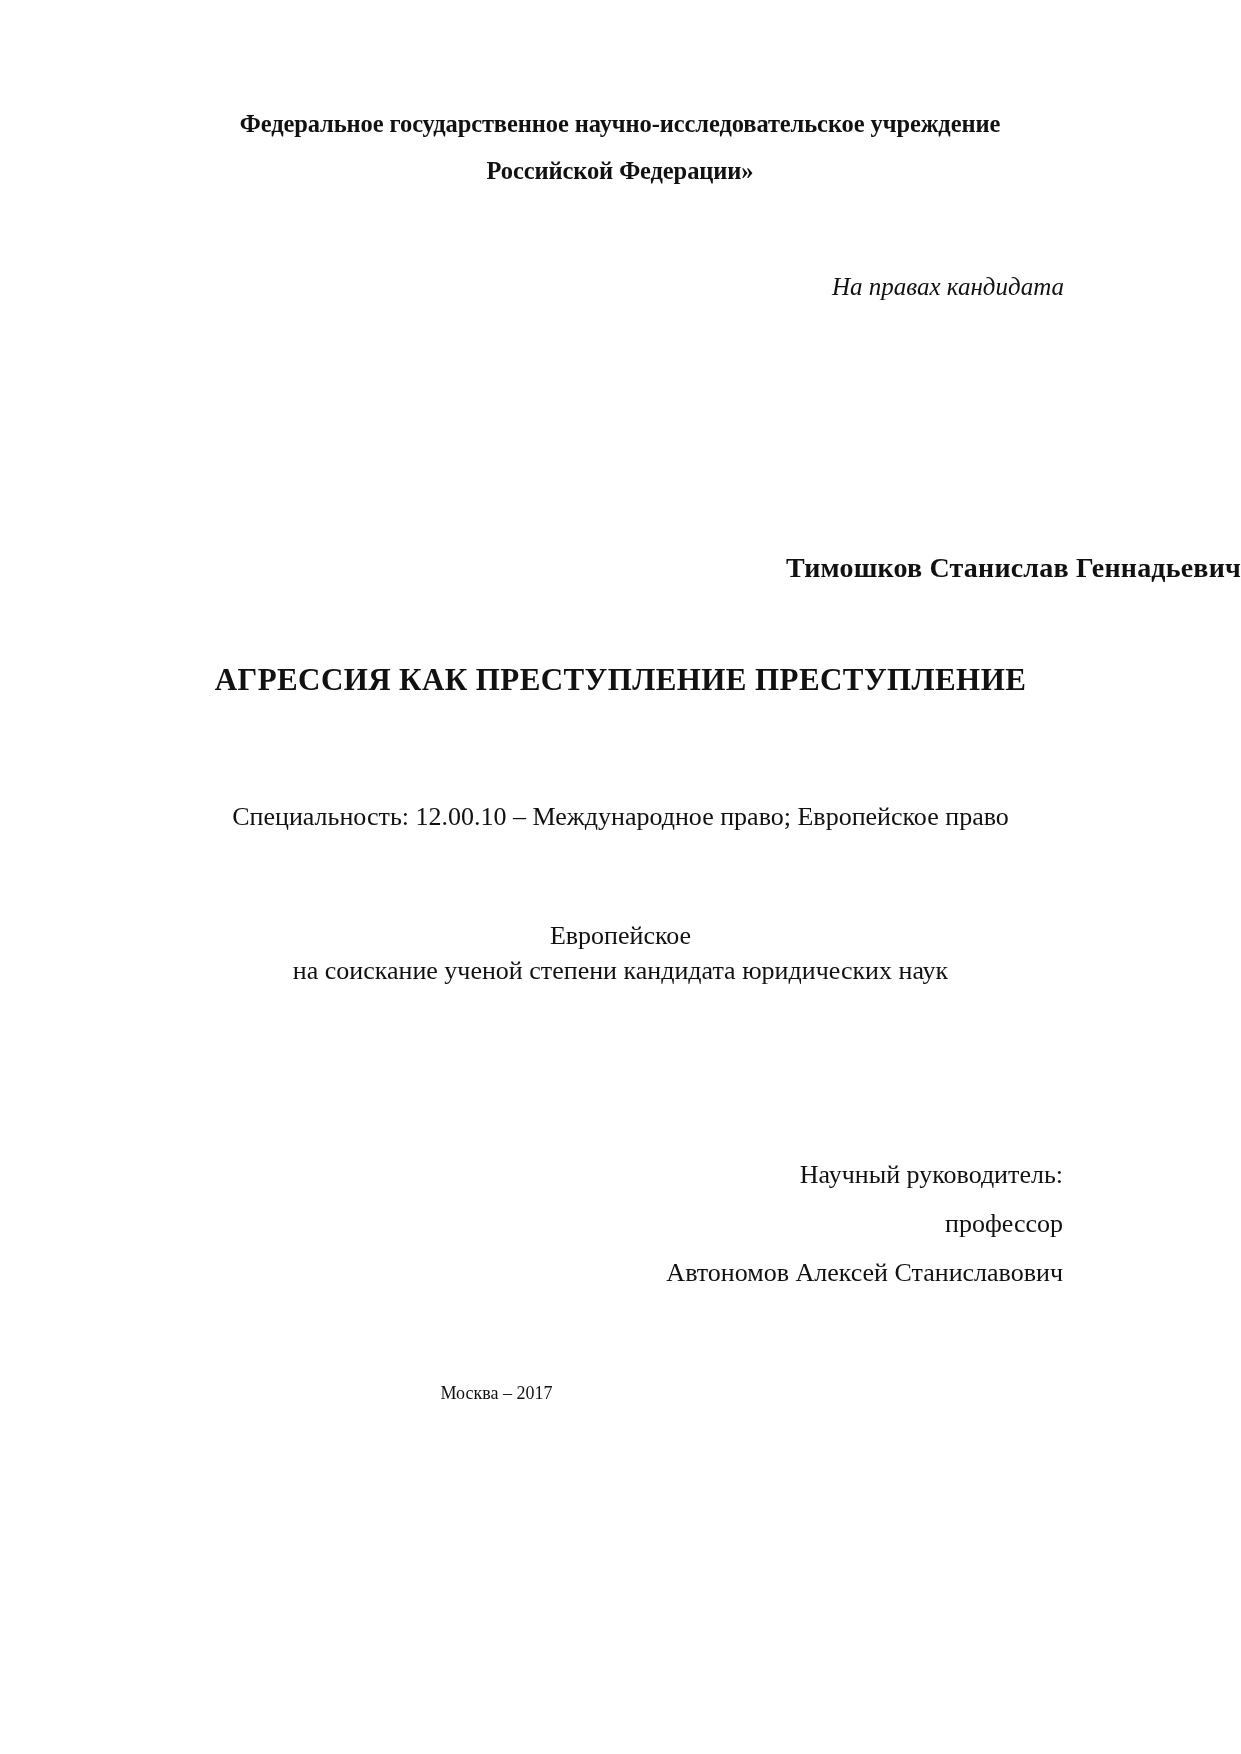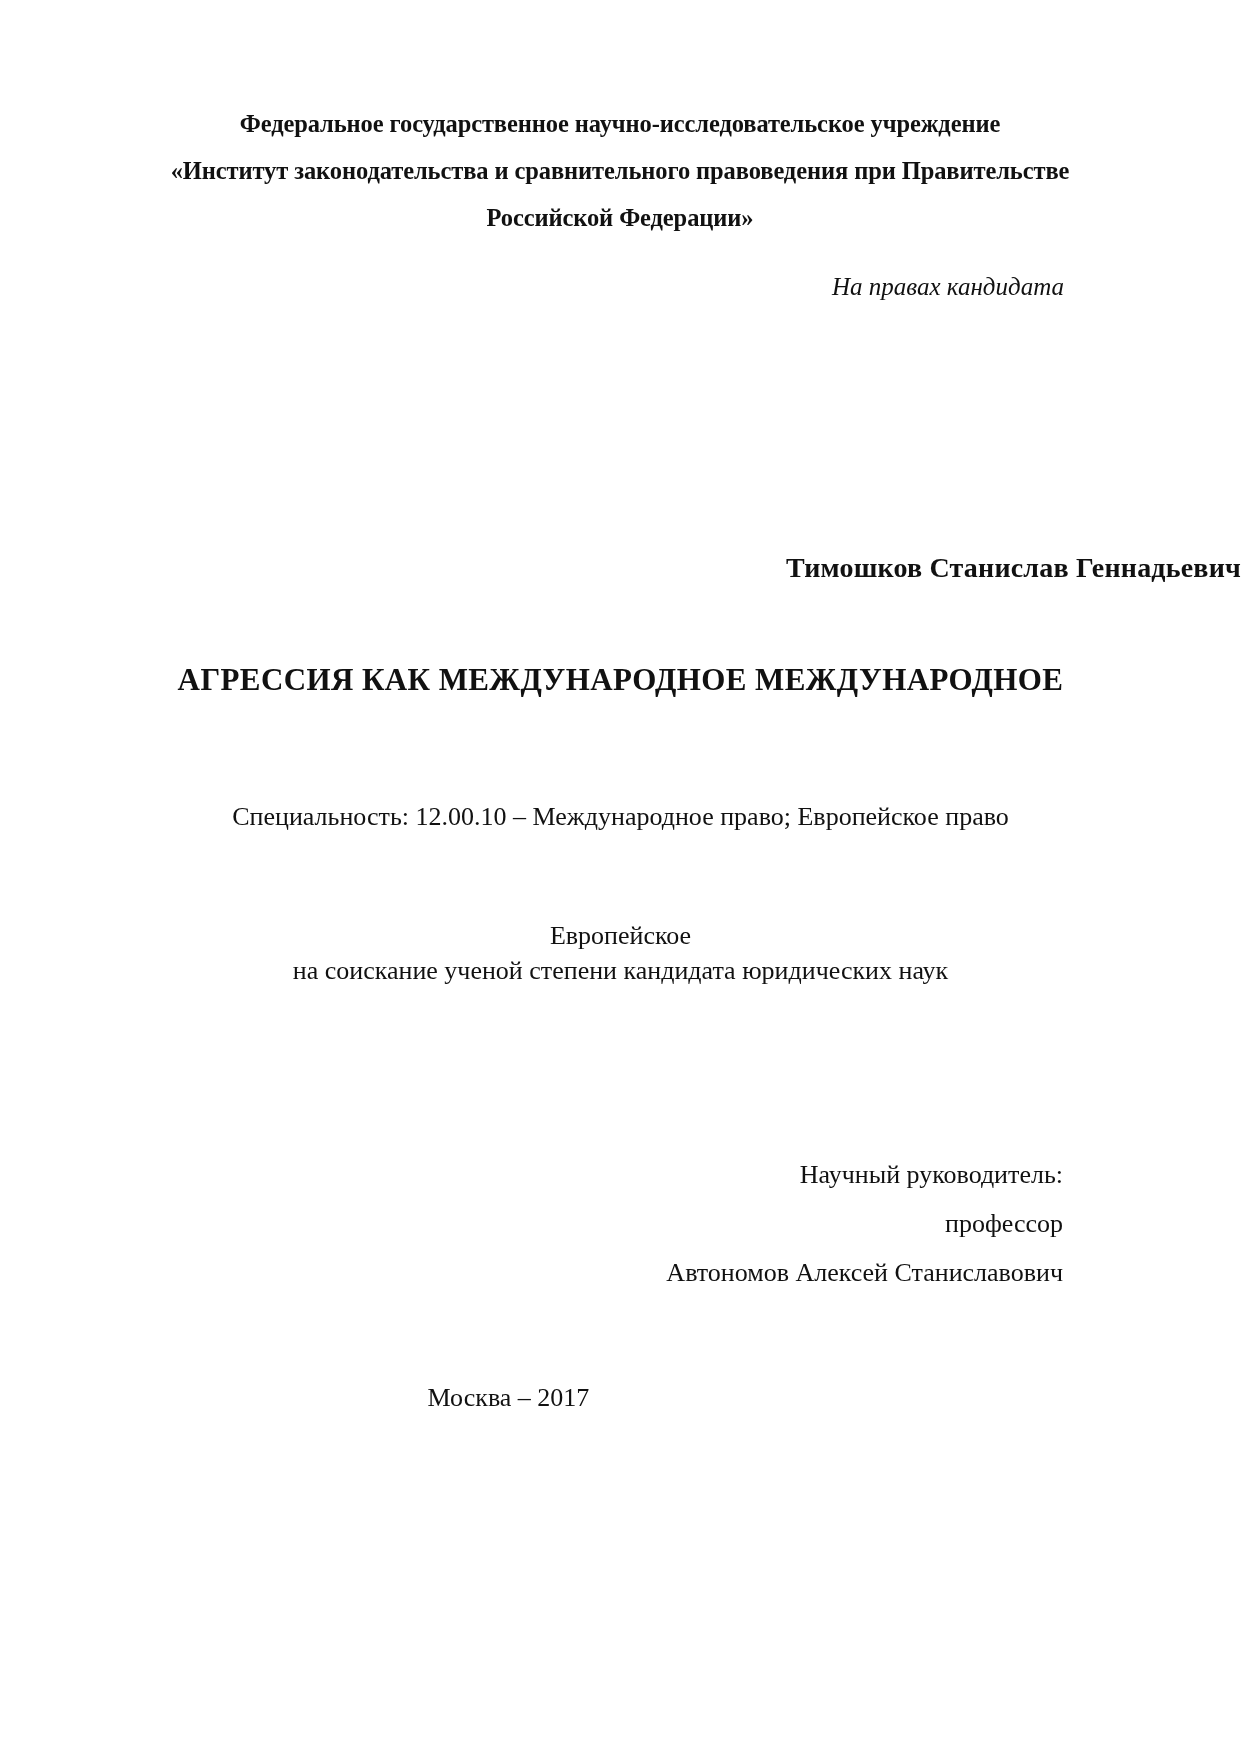--- a/index.html
+++ b/index.html
@@ -95,43 +95,42 @@
     right: 196px;
     top: 1140px;
     text-align: right;
     font-size: 26px;
     line-height: 29px;
   }
   .supervisor .sup-line { display: block; white-space: nowrap; margin-top: 20px; }
   
   .footer-place {
     position: absolute;
-    left: 16px;
+    left: 4px;
     top: 1383px;
     width: 985px;
     text-align: center;
-    font-size: 26px;
+    font-size: 18px;
   }
 </style>
 </head>
 <body>
 
 <div class="page">
 
   <div class="institution">
     <span class="line line-1">Федеральное государственное научно-исследовательское учреждение</span>
-    <span class="line line-2">«Институт законодательства и сравнительного правоведения при Правительстве</span>
     <span class="line line-3">Российской Федерации»</span>
   </div>
 
   <div class="manuscript-note">На правах кандидата</div>
 
   <div class="author">Тимошков Станислав Геннадьевич</div>
 
-  <div class="doc-title">АГРЕССИЯ КАК МЕЖДУНАРОДНОЕ МЕЖДУНАРОДНОЕ</div>
+  <div class="doc-title">АГРЕССИЯ КАК ПРЕСТУПЛЕНИЕ ПРЕСТУПЛЕНИЕ</div>
 
   <div class="speciality">Специальность: 12.00.10 –  Международное право; Европейское право</div>
 
   <div class="degree">
     <span class="deg-line">Европейское</span>
     <span class="deg-line">на соискание ученой степени кандидата юридических наук</span>
   </div>
 
   <div class="supervisor">
     <span class="sup-line">Научный руководитель:</span>

